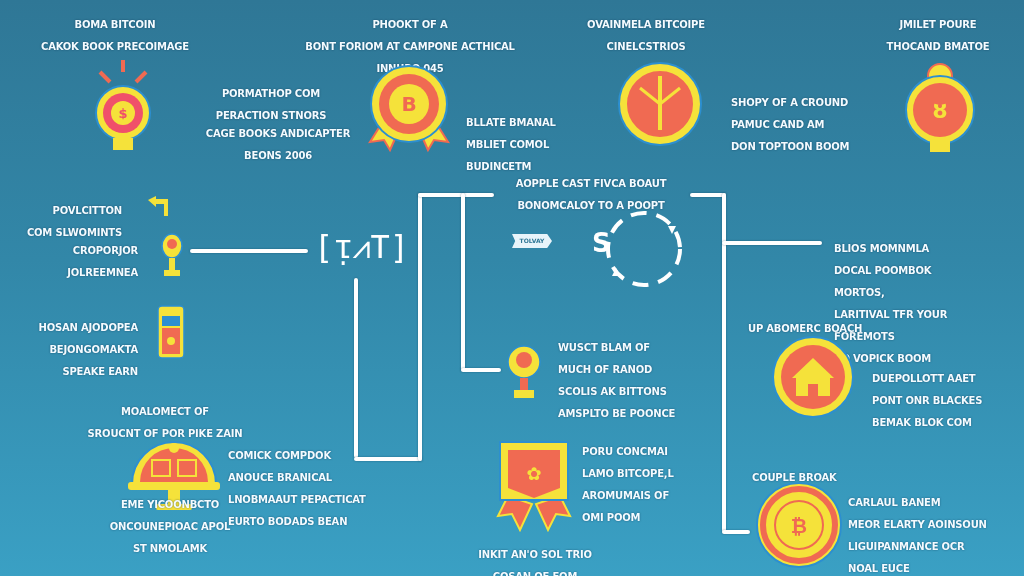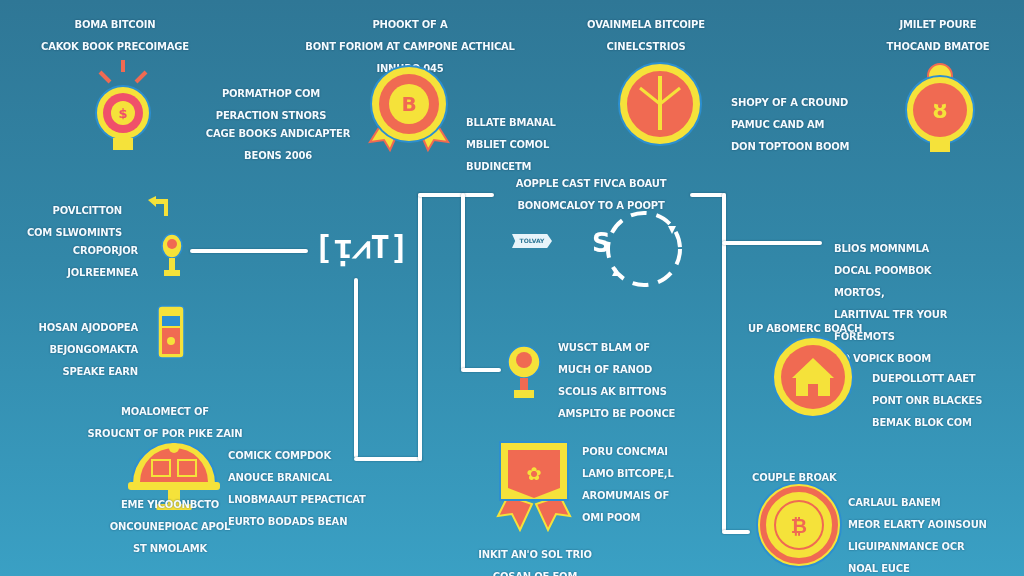--- a/index.html
+++ b/index.html
@@ -129,21 +129,21 @@
 <div style="position:absolute;left:156px;top:304px;width:30px;height:56px;">
   <svg width="30" height="56">
     <rect x="2" y="2" width="26" height="52" rx="4" fill="#f5e23a" stroke="#2c8fd0" stroke-width="1.5"></rect>
     <rect x="6" y="12" width="18" height="10" fill="#2c8fd0"></rect>
     <rect x="6" y="24" width="18" height="26" fill="#f06a52"></rect>
     <circle cx="15" cy="37" r="4" fill="#f5e23a"></circle>
   </svg>
 </div>
 
 <div style="position:absolute;left:314px;top:224px;width:80px;height:48px;">
-  <span style="position:absolute;left:0;top:4px;width:80px;text-align:center;font-size:32px;font-weight:bold;color:#fff;font-family:'DejaVu Sans Mono', monospace;">[ᴉ⩘T]</span>
+  <span style="position:absolute;left:0;top:4px;width:80px;text-align:center;font-size:32px;font-weight:normal;color:#fff;font-family:'DejaVu Sans Mono', monospace;">[ᴉ⩘T]</span>
 </div>
 
 <div class="txt c" style="left:486px;top:173px;width:210px;font-size:10px;">AOPPLE CAST FIVCA BOAUT
 BONOMCALOY TO A POOPT</div>
 <div style="position:absolute;left:512px;top:234px;width:40px;height:14px;background:#e8f4fa;clip-path:polygon(0 0, 88% 0, 100% 50%, 88% 100%, 0 100%, 8% 50%);">
   <span style="display:block;font-size:6px;color:#2f7796;text-align:center;line-height:14px;font-weight:bold;">TOLVAY</span>
 </div>
 <div style="position:absolute;left:576px;top:204px;width:110px;height:90px;">
   <svg width="110" height="90">
     <circle cx="68" cy="45" r="36" fill="none" stroke="#ffffff" stroke-width="4" stroke-dasharray="16 10"></circle>

